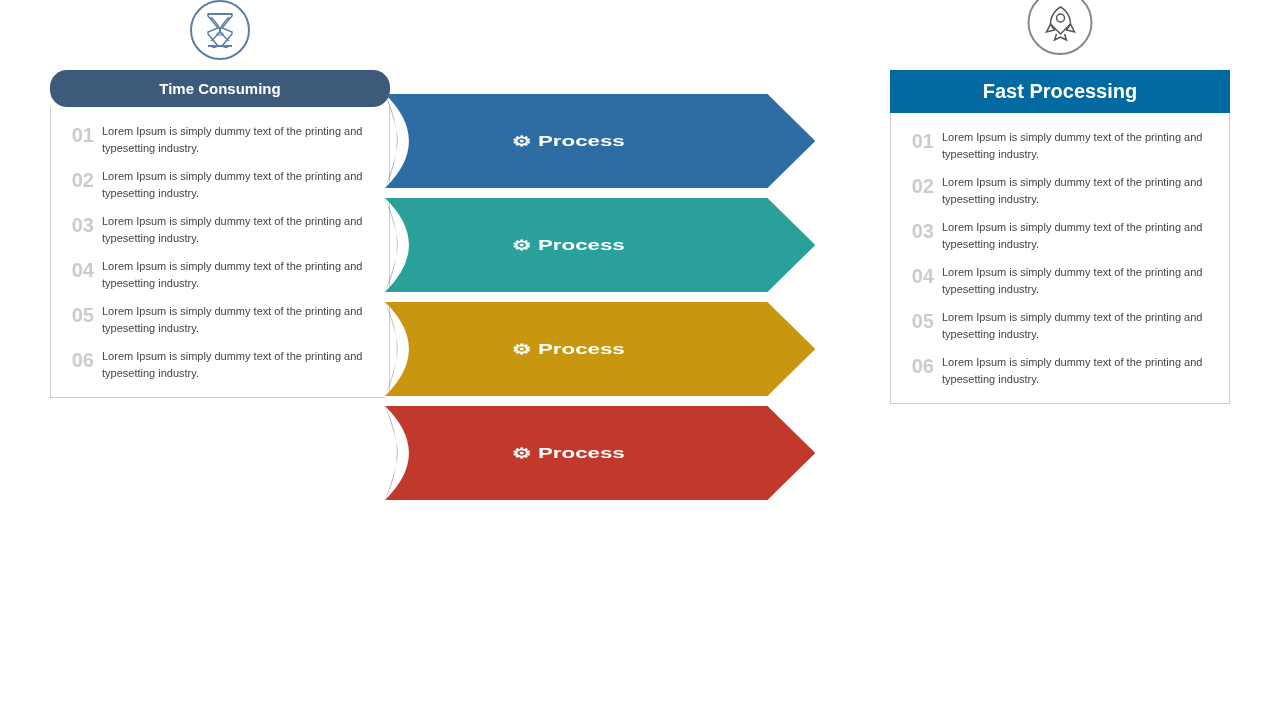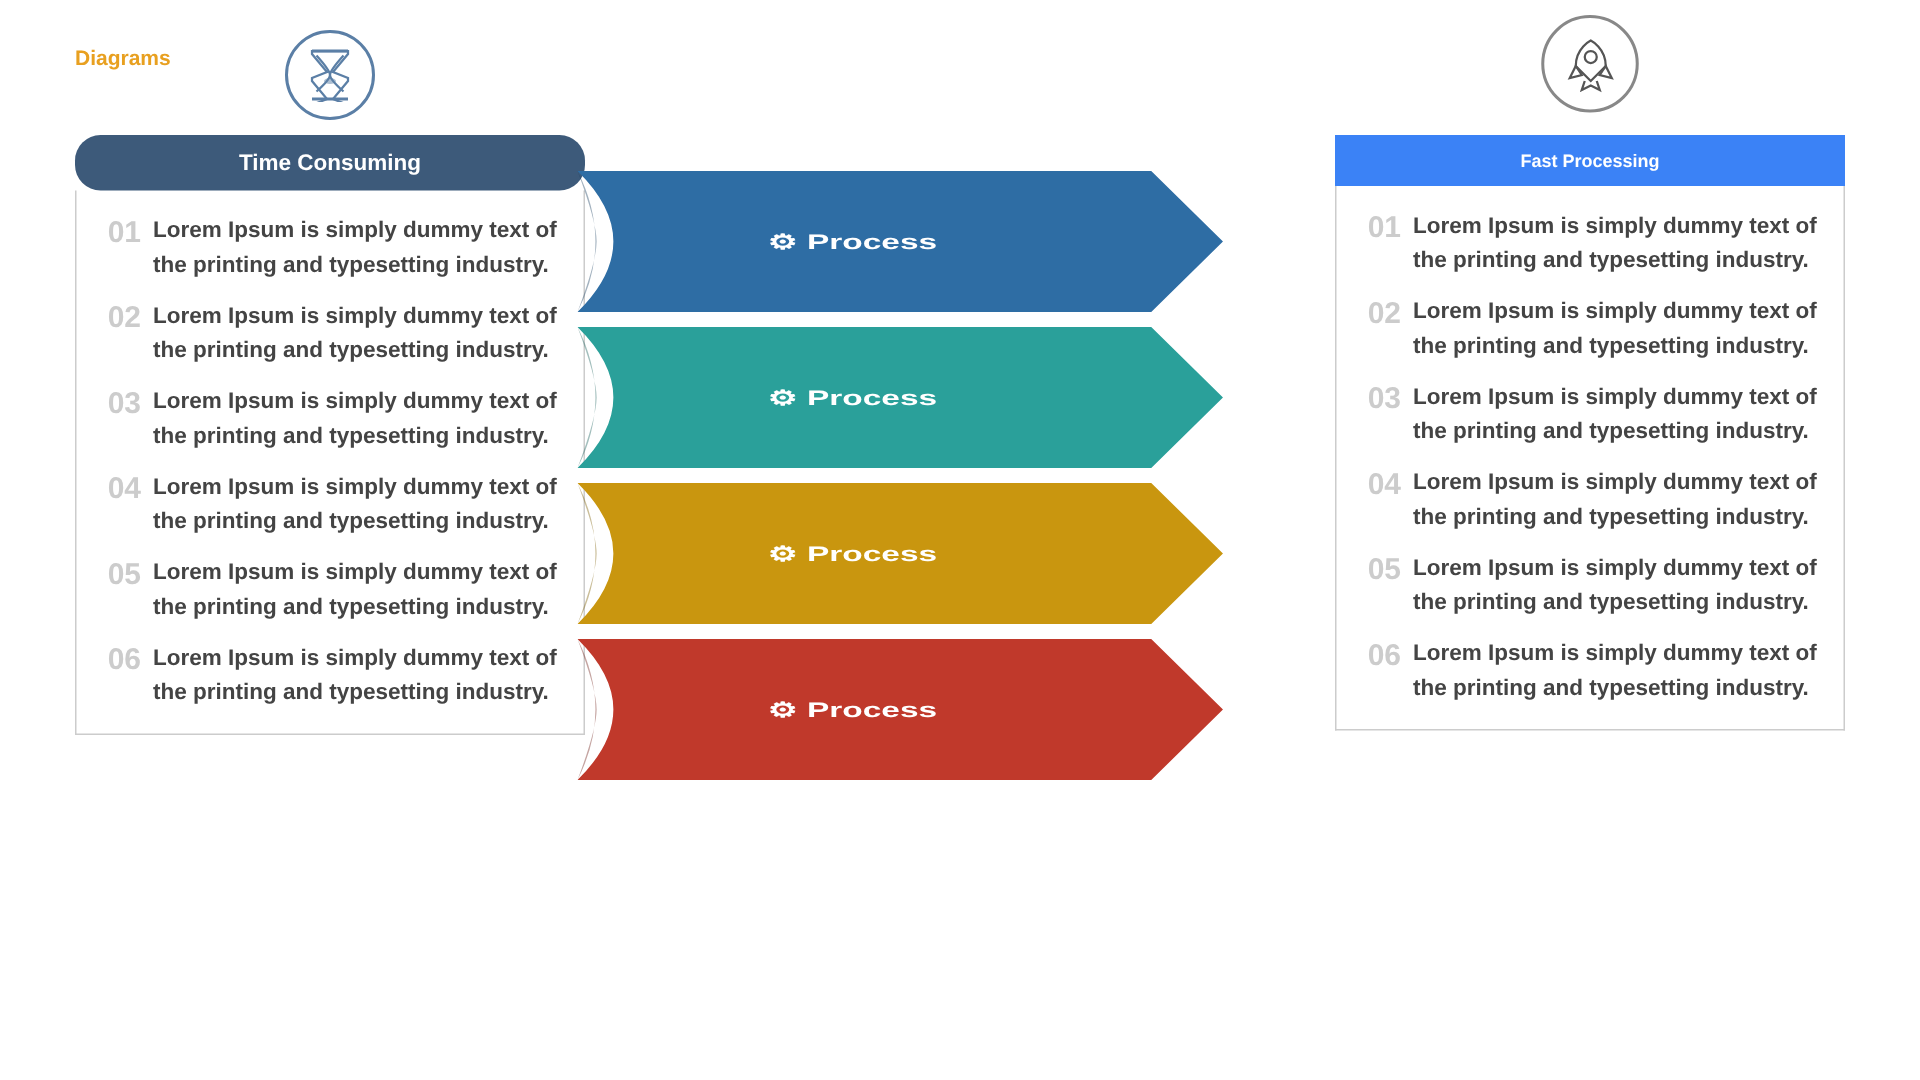--- a/index.html
+++ b/index.html
@@ -94,24 +94,23 @@
     .list-number {
       font-size: 20px;
       font-weight: 700;
       color: #cccccc;
       min-width: 28px;
       line-height: 1.2;
       text-align: right;
     }
 
     .list-text {
-      font-size: 15px;
+      font-size: 11px;
       color: #444;
       line-height: 1.5;
-      font-weight: bold;
     }
 
     
     .right-panel {
       width: 340px;
       flex-shrink: 0;
       position: relative;
       margin-top: 40px;
     }
 
@@ -124,24 +123,24 @@
       height: 65px;
       border: 2px solid #888;
       border-radius: 50%;
       display: flex;
       align-items: center;
       justify-content: center;
       background: white;
     }
 
     .right-panel-header {
-      background: #3b82f6;
+      background: #0369a1;
       color: white;
       font-weight: 700;
-      font-size: 12px;
+      font-size: 20px;
       padding: 10px 15px;
       text-align: center;
     }
 
     .right-panel-body {
       border: 1.5px solid #cccccc;
       border-top: none;
       padding: 10px 10px;
     }
 
@@ -153,21 +152,20 @@
       height: 420px;
       margin-left: -5px;
       margin-right: -5px;
     }
   </style>
 </head>
 <body>
 
 <div class="page-container">
 
-  <div class="category-label">Diagrams</div>
 
   <div class="content-area">
 
     <div class="left-panel">
 
       <div class="hourglass-icon">
         <svg width="32" height="36" viewBox="0 0 32 36">
           <path d="M4 2 h24 v2 l-10 12 10 4 v2 l-10 12 10 4 v2 H4 v-2 l10-4 -10-12 v-2 l10-4 -10-12 z" fill="none" stroke="#5b7fa6" stroke-width="1.5"></path>
           <line x1="4" y1="2" x2="28" y2="2" stroke="#5b7fa6" stroke-width="2"></line>
           <line x1="4" y1="34" x2="28" y2="34" stroke="#5b7fa6" stroke-width="2"></line>

